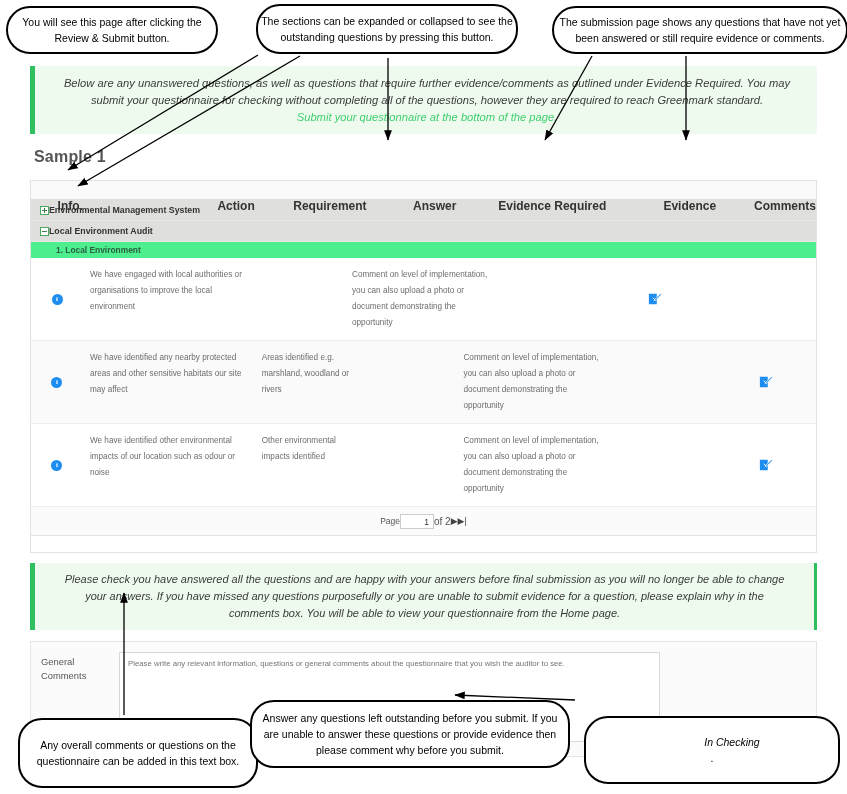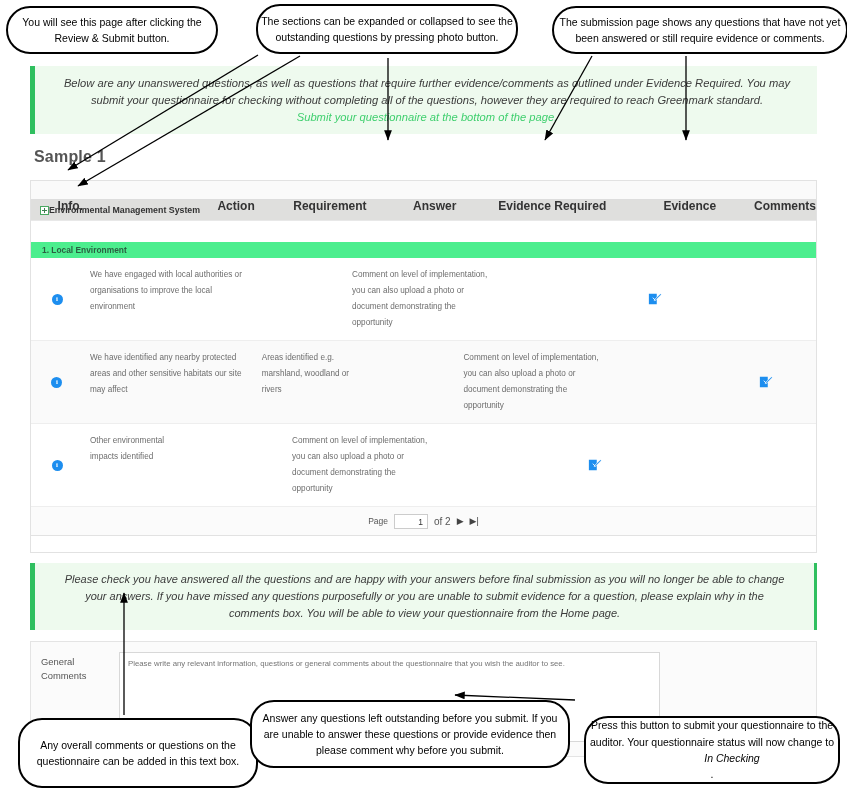--- a/index.html
+++ b/index.html
@@ -103,23 +103,22 @@
     content:"";position:absolute;left:1px;right:1px;top:3px;height:1px;background:#3f7f50;
   }
   .pm.plus:after{
     content:"";position:absolute;top:1px;bottom:1px;left:3px;width:1px;background:#3f7f50;
   }
 
   .section-row{
     background:#4cee8e;
     height:16px;
     display:flex;align-items:center;
-    padding-left:11px;
-    box-sizing:border-box;
-    margin-top:21px;
+    padding-left:25px;
+    box-sizing:border-box;
   }
   .section-row .lbl{font-size:8.4px;font-weight:bold;color:#2b5f42;}
 
   .q-row{
     display:flex;
     border-bottom:1px solid #eee;
     background:#fff;
     min-height:70px;
   }
   .q-row.alt{background:#fafafa;}
@@ -142,21 +141,20 @@
     line-height:1;
   }
 
   .edit-icon{width:14px;height:14px;display:block;}
 
   .pager{
     background:#fbfbfb;
     border-bottom:1px solid #e2e2e2;
     height:28px;
     display:flex;align-items:center;justify-content:center;
-    gap:6px;
   }
   .pager .lbl{font-size:8.5px;color:#555;}
   .pager .pgbox{
     width:34px;height:15px;border:1px solid #ccc;background:#fff;
     font-size:8.5px;color:#333;text-align:right;
     padding:0 4px 0 0;box-sizing:border-box;line-height:14px;
   }
   .pager .of{font-size:10px;color:#555;}
   .pager .nav{font-size:9px;color:#444;cursor:pointer;}
 
@@ -218,34 +216,34 @@
     <path d="M686,56 L686,140"></path>
     <path d="M124,715 L124,593"></path>
     <path d="M575,700 L455,695"></path>
   </g>
 </svg>
 
 <div class="callout" style="left:6px;top:6px;width:212px;height:48px;">
   <span>You will see this page after clicking the Review &amp; Submit button.</span>
 </div>
 <div class="callout" style="left:256px;top:4px;width:262px;height:50px;">
-  <span>The sections can be expanded or collapsed to see the outstanding questions by pressing photo button.</span>
+  <span>The sections can be expanded or collapsed to see the outstanding questions by pressing this button.</span>
 </div>
 <div class="callout" style="left:552px;top:6px;width:296px;height:48px;">
   <span>The submission page shows any questions that have not yet been answered or still require evidence or comments.</span>
 </div>
 
 <div class="callout" style="left:18px;top:718px;width:240px;height:70px;">
   <span>Any overall comments or questions on the questionnaire can be added in this text box.</span>
 </div>
 <div class="callout" style="left:250px;top:700px;width:320px;height:68px;">
   <span>Answer any questions left outstanding before you submit. If you are unable to answer these questions or provide evidence then please comment why before you submit.</span>
 </div>
 <div class="callout" style="left:584px;top:716px;width:256px;height:68px;">
-  <span><span>Press this button to submit your questionnaire to the auditor. Your questionnaire status will now change to </span><em>In Checking</em><span>.</span></span>
+  <span><em>In Checking</em><span>.</span></span>
 </div>
 
 <div id="app">
 
   <div class="notice">
     <div>Below are any unanswered questions, as well as questions that require further evidence/comments as outlined under Evidence Required. You may</div>
     <div>submit your questionnaire for checking without completing all of the questions, however they are required to reach Greenmark standard.</div>
     <div class="green">Submit your questionnaire at the bottom of the page.</div>
   </div>
 
@@ -261,20 +259,24 @@
       <div class="c-evreq">Evidence Required</div>
       <div class="c-ev">Evidence</div>
       <div class="c-com">Comments</div>
     </div>
 
     <div class="audit-row">
       <span class="pm plus"></span>
       <span class="lbl">Environmental Management System</span>
     </div>
 
+    <div class="audit-row">
+      <span class="pm"></span>
+      <span class="lbl">Local Environment Audit</span>
+    </div>
 
     <div class="section-row">
       <span class="lbl">1. Local Environment</span>
     </div>
 
     <div class="q-row">
       <div class="c-info">
           <span class="info-icon">i</span>
         </div>
       <div class="c-action">We have engaged with local authorities or organisations to improve the local environment</div>
@@ -305,20 +307,21 @@
           <path d="M14.2 2.0 L15.2 3.0 L8.6 9.4 L7.1 9.9 L7.6 8.4 Z" fill="#1d8eef" stroke="#fff" stroke-width="0.7"></path>
           <path d="M5.5 6.5 L8.5 9.5" stroke="#fff" stroke-width="1.1"></path>
         </svg>
       </div>
     </div>
 
     <div class="q-row">
       <div class="c-info">
           <span class="info-icon">i</span>
         </div>
+      <div class="c-action">We have identified other environmental impacts of our location such as odour or noise</div>
       <div class="c-req">Other environmental impacts identified</div>
       <div class="c-ans"></div>
       <div class="c-evreq">Comment on level of implementation, you can also upload a photo or document demonstrating the opportunity</div>
       <div class="c-ev"></div>
       <div class="c-com">
         <svg class="edit-icon" viewBox="0 0 16 16">
           <rect x="1" y="2" width="9" height="12" fill="#1d8eef"></rect>
           <path d="M14.2 2.0 L15.2 3.0 L8.6 9.4 L7.1 9.9 L7.6 8.4 Z" fill="#1d8eef" stroke="#fff" stroke-width="0.7"></path>
           <path d="M5.5 6.5 L8.5 9.5" stroke="#fff" stroke-width="1.1"></path>
         </svg>

